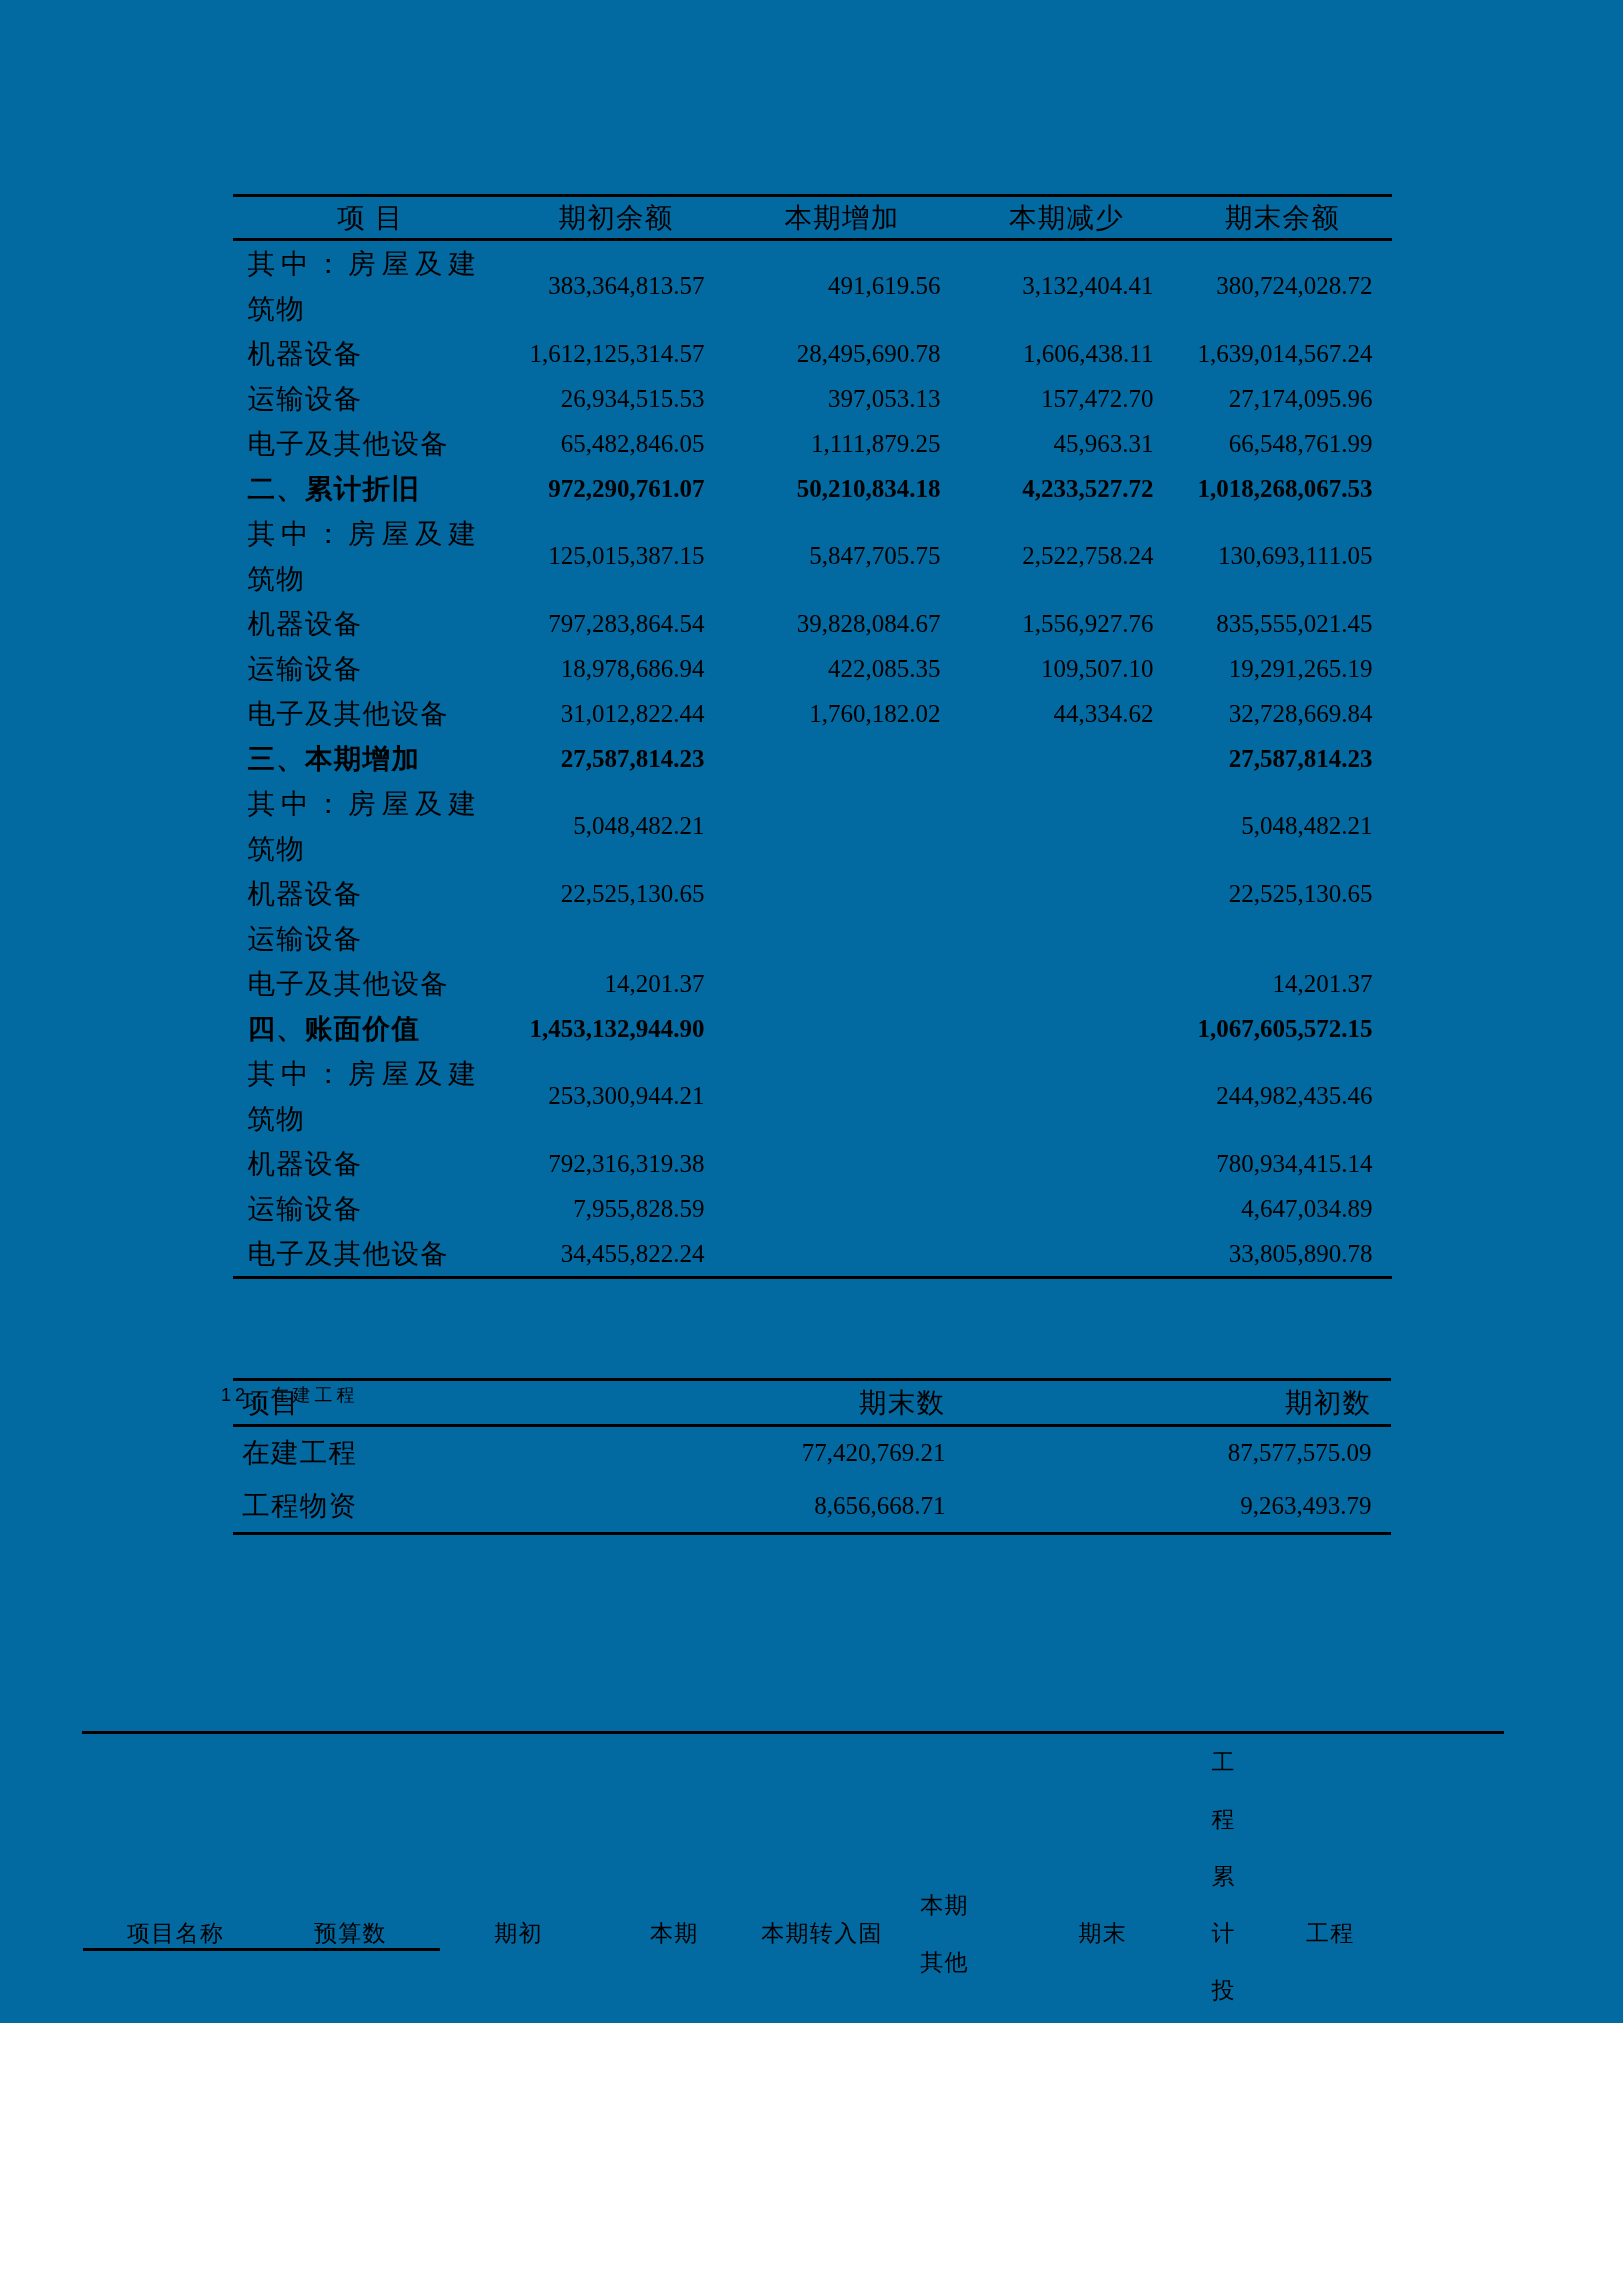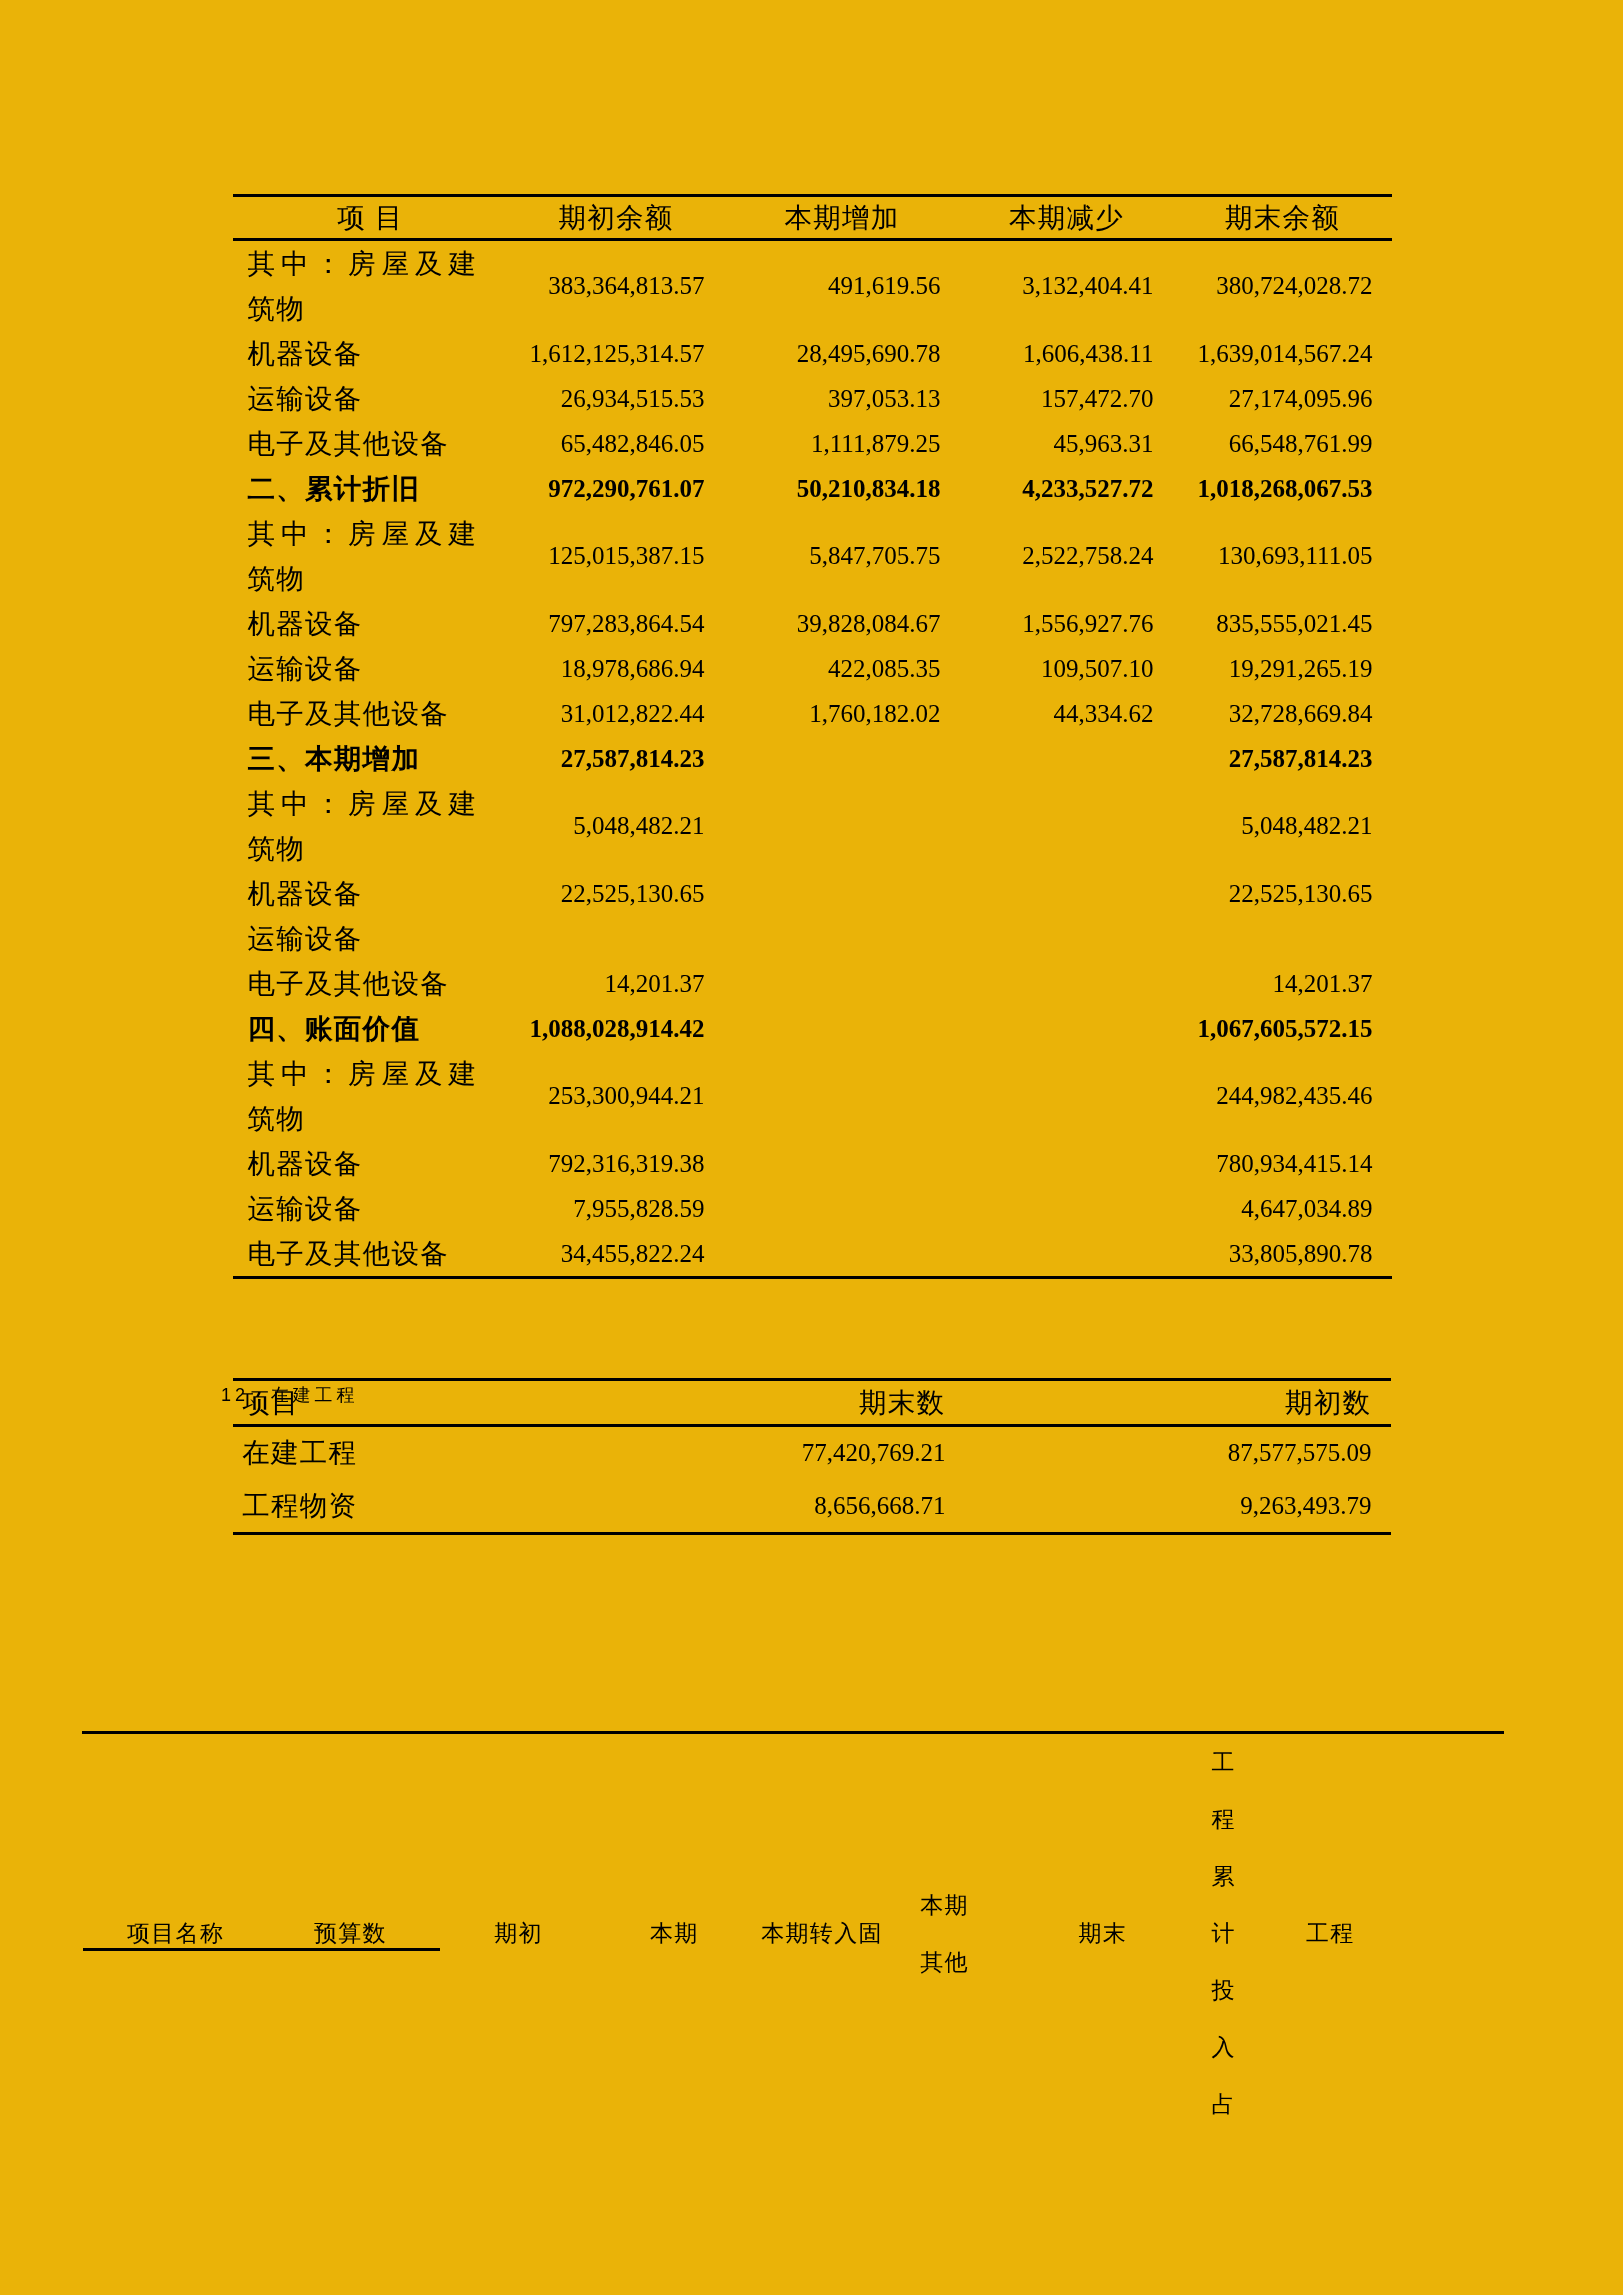--- a/index.html
+++ b/index.html
@@ -1,20 +1,20 @@
 <!DOCTYPE html>
 <html style="font-size:10.5px"><head>
 <meta charset="utf-8">
 <style>
   html,body { margin:0; padding:0; background:#ffffff; }
   .page {
     position:relative;
     width:1623px;
-    height:2295px;
-    background:#eab308;
+    height:2023px;
+    background:#0369a1;
     color:#000000;
     font-family:"Liberation Sans","DejaVu Sans",sans-serif;
     overflow:hidden;
   }
   table { border-collapse:collapse; table-layout:fixed; }
   th, td { vertical-align:middle; padding:0; overflow:visible; white-space:nowrap; }
   th { font-weight:normal; text-align:center; }
 
   
   .t1 {
@@ -225,21 +225,21 @@
           </td>
           <td class="num">14,201.37</td>
           <td class="num"></td>
           <td class="num"></td>
           <td class="num">14,201.37</td>
         </tr>
         <tr class="bold">
           <td class="lbl">
             <span class="lbl-inner">四、账面价值</span>
           </td>
-          <td class="num">1,088,028,914.42</td>
+          <td class="num">1,453,132,944.90</td>
           <td class="num"></td>
           <td class="num"></td>
           <td class="num">1,067,605,572.15</td>
         </tr>
         <tr class="wrap">
           <td class="lbl">
             <span class="lbl-inner">其中：房屋及建筑物</span>
           </td>
           <td class="num">253,300,944.21</td>
           <td class="num"></td>

